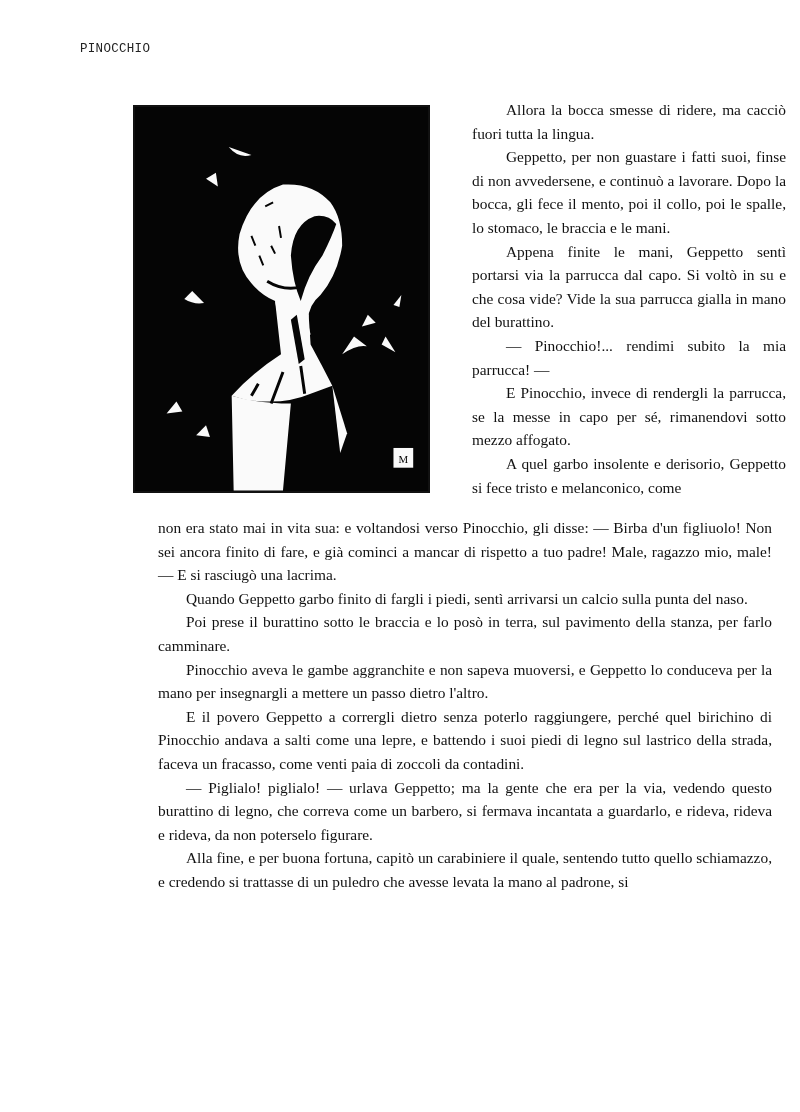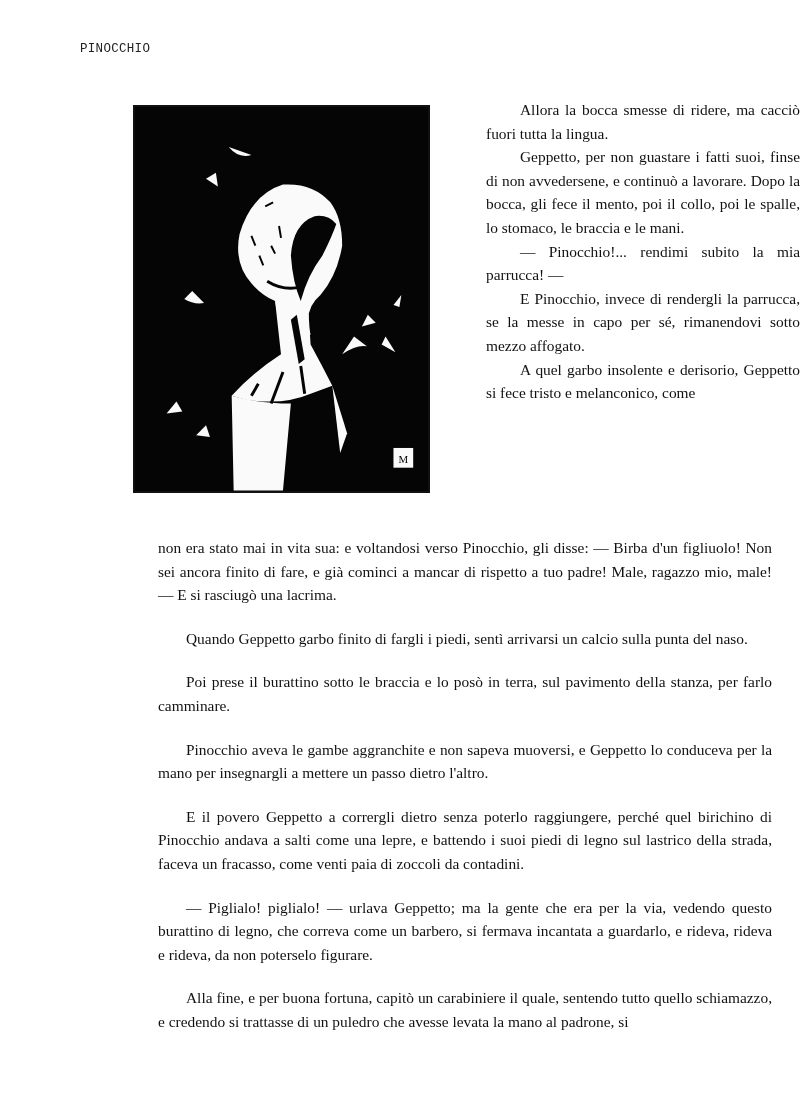--- a/index.html
+++ b/index.html
@@ -3,25 +3,25 @@
 <meta charset="utf-8">
 <style>
   html, body { margin: 0; padding: 0; background: #ffffff; }
   body { width: 800px; height: 1112px; position: relative; overflow: hidden;
          font-family: "DejaVu Serif", "Liberation Serif", serif; color: #111; }
   .running-head { position: absolute; left: 80px; top: 42px; font-size: 12.5px;
                   letter-spacing: 0.3px; color: #222; font-family: Liberation Mono, monospace; }
   .illustration { position: absolute; left: 133px; top: 105px; width: 297px; height: 388px;
                   background: #050505; border: 2px solid #111; box-sizing: border-box; overflow: hidden; }
   .illustration svg { display: block; width: 100%; height: 100%; }
-  .col-right { position: absolute; left: 486px; top: 98px; width: 314px; }
+  .col-right { position: absolute; left: 472px; top: 98px; width: 314px; }
   .col-full { position: absolute; left: 158px; top: 516px; width: 614px; }
   p { margin: 0; font-family: "Liberation Serif", serif; font-size: 15.4px; line-height: 23.6px;
       text-align: justify; text-indent: 34px; }
-  .col-full p { text-indent: 28px; line-height: 23.6px; margin-top: 20px; }
+  .col-full p { text-indent: 28px; line-height: 23.6px; }
   .col-full p.cont { text-indent: 0; }
 </style>
 </head>
 <body>
 
 <div class="running-head">PINOCCHIO</div>
 
 <div class="illustration">
   <svg viewBox="0 0 297 388" xmlns="http://www.w3.org/2000/svg">
     <rect x="0" y="0" width="297" height="388" fill="#050505"></rect>
@@ -53,20 +53,21 @@
     <path d="M62 332 L76 334 L72 322 Z" fill="#fafafa"></path>
 
     <rect x="262" y="345" width="20" height="20" fill="#fafafa"></rect>
     <text x="272" y="360" font-size="11" text-anchor="middle" fill="#050505" font-family="Liberation Serif, serif">M</text>
   </svg>
 </div>
 
 <div class="col-right">
   <p>Allora la bocca smesse di ridere, ma cacciò fuori tutta la lingua.</p>
   <p>Geppetto, per non guastare i fatti suoi, finse di non avvedersene, e continuò a lavorare. Dopo la bocca, gli fece il mento, poi il collo, poi le spalle, lo stomaco, le braccia e le mani.</p>
+  <p>Appena finite le mani, Geppetto sentì portarsi via la parrucca dal capo. Si voltò in su e che cosa vide? Vide la sua parrucca gialla in mano del burattino.</p>
   <p>— Pinocchio!... rendimi subito la mia parrucca! —</p>
   <p>E Pinocchio, invece di rendergli la parrucca, se la messe in capo per sé, rimanendovi sotto mezzo affogato.</p>
   <p>A quel garbo insolente e derisorio, Geppetto si fece tristo e melanconico, come</p>
 </div>
 
 <div class="col-full">
   <p class="cont">non era stato mai in vita sua: e voltandosi verso Pinocchio, gli disse: — Birba d'un figliuolo! Non sei ancora finito di fare, e già cominci a mancar di rispetto a tuo padre! Male, ragazzo mio, male! — E si rasciugò una lacrima.</p>
   <p>Quando Geppetto garbo finito di fargli i piedi, sentì arrivarsi un calcio sulla punta del naso.</p>
   <p>Poi prese il burattino sotto le braccia e lo posò in terra, sul pavimento della stanza, per farlo camminare.</p>
   <p>Pinocchio aveva le gambe aggranchite e non sapeva muoversi, e Geppetto lo conduceva per la mano per insegnargli a mettere un passo dietro l'altro.</p>

